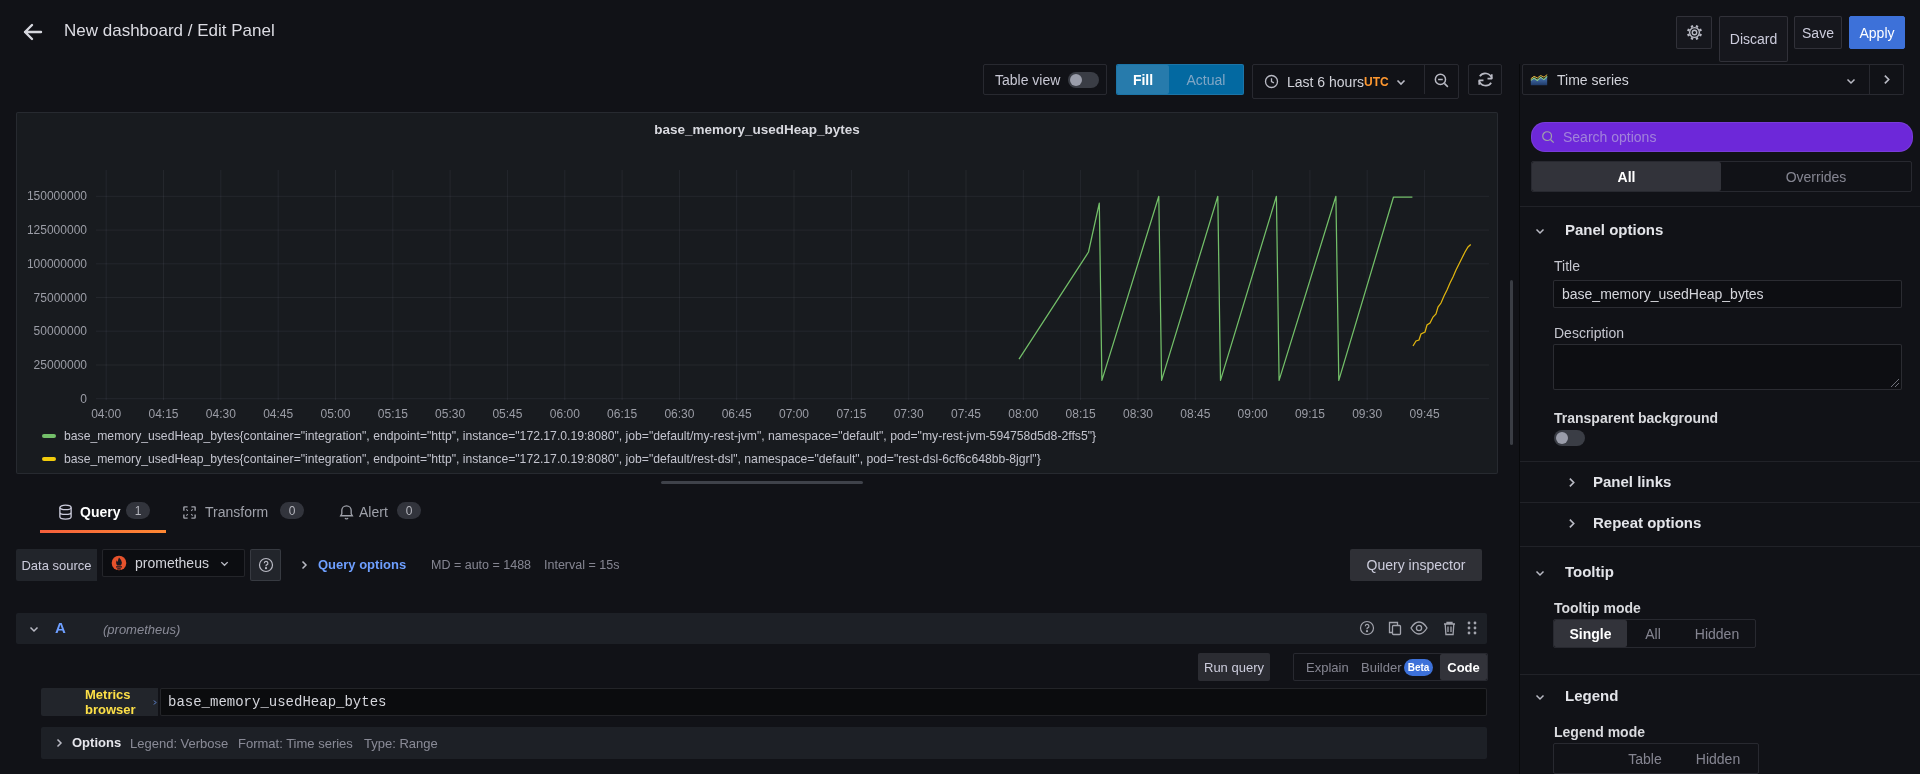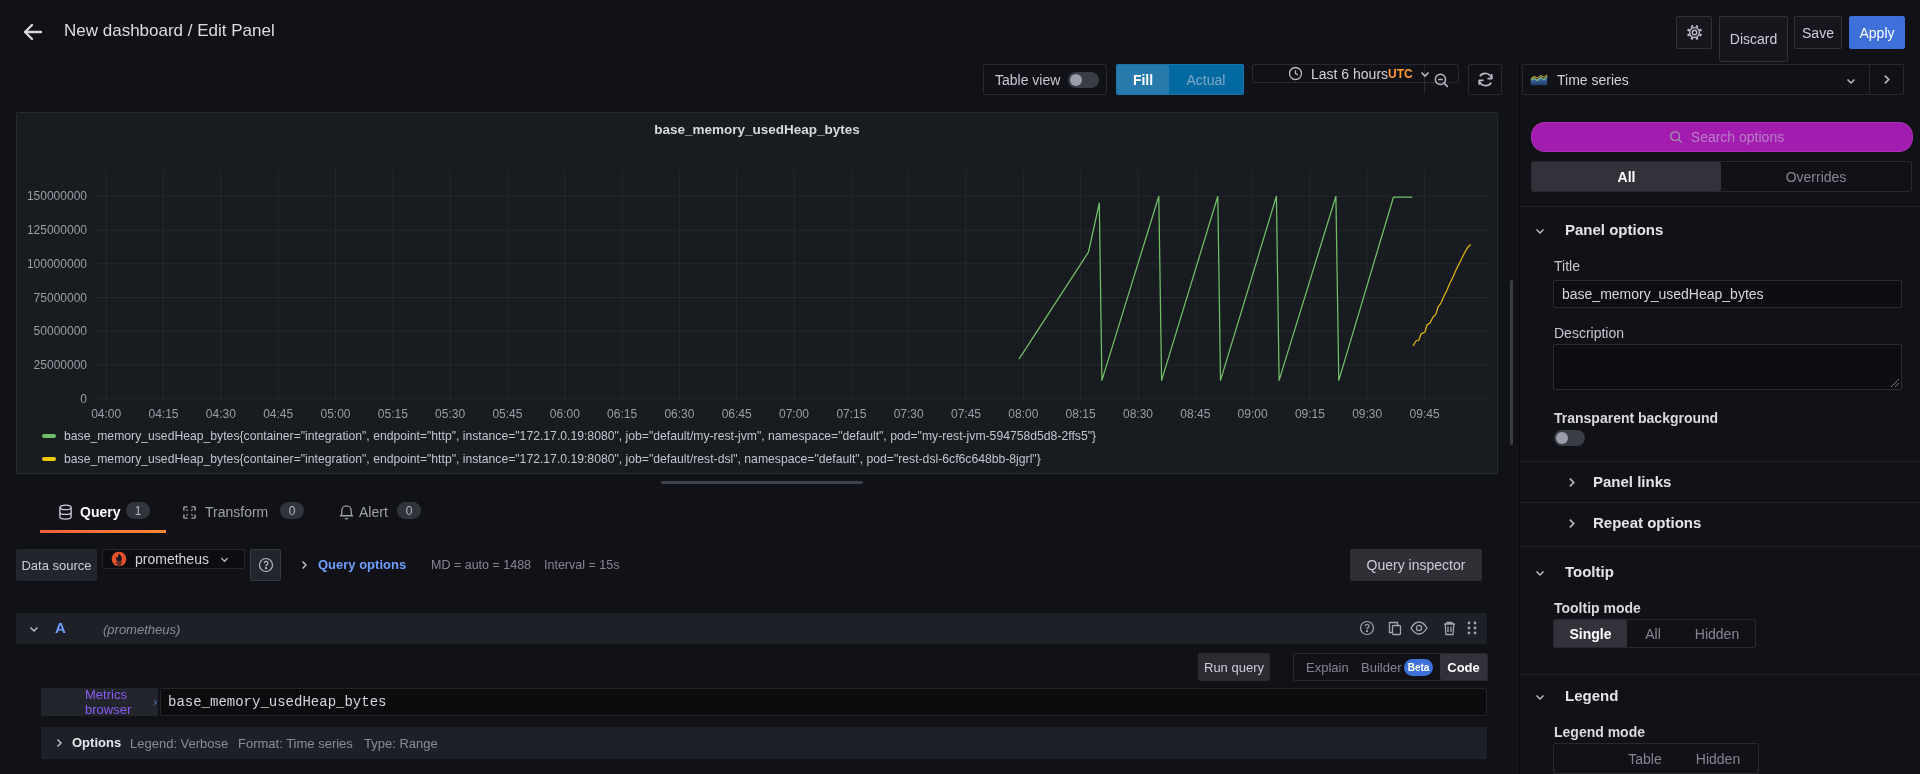--- a/index.html
+++ b/index.html
@@ -42,21 +42,21 @@
   <span class="abs" style="left:84px;top:7px;width:31px;height:16px;background:#3a3d45;border-radius:8px;">
     <span class="abs" style="left:2px;top:2px;width:12px;height:12px;background:#9a9daa;border-radius:50%;"></span>
   </span>
 </div>
 
 <div class="grp" style="left:1116px;top:64px;width:128px;height:31px;background:#0369a1;">
   <div class="seg-on" style="width:52px;height:29px;display:flex;align-items:center;justify-content:center;font-size:14px;">Fill</div>
   <div class="muted" style="flex:1;text-align:center;font-size:14px;">Actual</div>
 </div>
 
-<div class="grp" style="left:1252px;top:64px;width:207px;height:19px;padding-left:24px;">
+<div class="grp" style="left:1252px;top:64px;width:207px;height:35px;">
   <svg style="margin-left:11px;" width="15" height="15" viewBox="0 0 16 16" fill="none" stroke="#b9bac4" stroke-width="1.4">
     <circle cx="8" cy="8" r="6.4"></circle>
       <path d="M8 4.5 V8 l2.6 1.4"></path>
   </svg>
   <span style="margin-left:8px;font-size:14px;color:#d2d3da;">Last 6 hours</span>
   <span style="font-size:12px;font-weight:700;color:#ff9830;">UTC</span>
   <svg style="margin-left:6px;" width="12" height="12" viewBox="0 0 12 12" fill="none" stroke="#b9bac4" stroke-width="1.6">
       <path d="M2.5 4.5 L6 8 L9.5 4.5"></path>
     </svg>
   <span class="abs" style="left:171px;top:0;width:1px;height:29px;background:rgba(204,204,220,0.13);"></span>
@@ -178,21 +178,21 @@
     <path d="M6.5 14.8 a1.6 1.6 0 0 0 3 0"></path>
   </svg>
   <span class="abs" style="left:335px;top:7px;font-size:14px;color:#9fa1aa;">Alert</span>
   <span class="abs" style="left:373px;top:5px;width:24px;height:17px;border-radius:9px;background:#32343c;font-size:12px;color:#b4b5bd;display:flex;align-items:center;justify-content:center;">0</span>
 
   <div class="abs" style="left:16px;top:33px;width:126px;height:3px;background:linear-gradient(90deg,#f55f3c,#ff8833);"></div>
 </div>
 
 <div class="abs" style="left:16px;top:549px;width:1471px;height:32px;">
   <div class="abs" style="left:0;top:0;height:32px;width:81px;background:#22252b;display:flex;align-items:center;justify-content:center;font-size:13px;color:#ccccdc;border-radius:2px 0 0 2px;">Data source</div>
-  <div class="abs" style="left:86px;top:0;height:20px;width:143px;background:#0c0d11;border:1px solid rgba(204,204,220,0.13);border-radius:2px;display:flex;align-items:center;">
+  <div class="abs" style="left:86px;top:0;height:28px;width:143px;background:#0c0d11;border:1px solid rgba(204,204,220,0.13);border-radius:2px;display:flex;align-items:center;">
     <svg style="margin-left:8px;" width="16" height="16" viewBox="0 0 16 16">
       <circle cx="8" cy="8" r="7.3" fill="#e6522c"></circle>
       <path d="M8 2.4 Q10.9 5.2 10.9 7.6 Q10.9 9.5 9.7 10.4 L6.3 10.4 Q5.1 9.5 5.1 7.6 Q5.1 6.5 5.9 5.2 Q6.3 6.5 7 6.9 Q6.7 4.9 8 2.4 z" fill="#171922"></path>
       <rect x="5" y="11.2" width="6" height="1.4" fill="#171922" rx="0.4"></rect>
       <rect x="6.1" y="13.3" width="3.8" height="1.3" fill="#171922" rx="0.4"></rect>
     </svg>
     <span style="margin-left:8px;font-size:14px;color:#d2d3da;">prometheus</span>
     <svg style="margin-left:10px;" width="11" height="11" viewBox="0 0 12 12" fill="none" stroke="#b9bac4" stroke-width="1.5">
         <path d="M2.5 4.5 L6 8 L9.5 4.5"></path>
       </svg>
@@ -252,21 +252,21 @@
 <div class="abs" style="left:1198px;top:653px;width:72px;height:28px;background:rgba(204,204,220,0.14);border-radius:2px;display:flex;align-items:center;justify-content:center;font-size:13px;color:#ccccdc;">Run query</div>
 <div class="grp" style="left:1293px;top:653px;width:195px;height:28px;background:#111217;">
   <span class="abs muted" style="left:12px;top:6px;font-size:13px;">Explain</span>
   <span class="abs muted" style="left:67px;top:6px;font-size:13px;">Builder</span>
   <span class="abs" style="left:110px;top:5px;width:29px;height:17px;background:#3d71d9;color:#fff;font-size:10px;font-weight:700;border-radius:9px;display:flex;align-items:center;justify-content:center;">Beta</span>
   <div class="seg-on abs" style="right:0;top:0;width:47px;height:26px;display:flex;align-items:center;justify-content:center;font-size:13px;">Code</div>
 </div>
 
 <div class="abs" style="left:41px;top:688px;width:1446px;height:28px;display:flex;">
   <div style="width:117px;background:#22252b;border-radius:2px 0 0 2px;display:flex;align-items:center;justify-content:center;">
-    <span style="font-size:13px;font-weight:400;color:#8b5cf6;padding-left:44px;">Metrics browser</span>
+    <span style="font-size:13px;font-weight:700;color:#fde047;padding-left:44px;">Metrics browser</span>
     <svg style="margin-left:5px;" width="9" height="9" viewBox="0 0 10 10" fill="none" stroke="#6e9fff" stroke-width="1.5">
         <path d="M3.5 1.5 L7 5 L3.5 8.5"></path>
       </svg>
   </div>
   <div style="flex:1;margin-left:2px;background:#0b0c0e;border:1px solid rgba(204,204,220,0.13);border-radius:2px;display:flex;align-items:center;">
     <span style="margin-left:7px;font-family:'Liberation Mono',monospace;font-size:14px;color:#d5d6dc;">base_memory_usedHeap_bytes</span>
   </div>
 </div>
 
 <div class="abs" style="left:41px;top:727px;width:1446px;height:32px;background:#1d2026;border-radius:2px;">
@@ -299,21 +299,21 @@
     <svg class="abs" style="right:12px;top:10px;" width="12" height="12" viewBox="0 0 12 12" fill="none" stroke="#b9bac4" stroke-width="1.5">
         <path d="M2.5 4.5 L6 8 L9.5 4.5"></path>
       </svg>
   </div>
   <div class="abs" style="left:350px;top:0px;width:34px;height:31px;border:1px solid rgba(204,204,220,0.13);border-left:none;border-radius:0 2px 2px 0;display:flex;align-items:center;justify-content:center;">
     <svg width="11" height="11" viewBox="0 0 10 10" fill="none" stroke="#b9bac4" stroke-width="1.5">
         <path d="M3.5 1.5 L7 5 L3.5 8.5"></path>
       </svg>
   </div>
 
-  <div class="abs" style="left:11px;top:58px;width:382px;height:30px;border:1px solid rgba(204,204,220,0.13);border-radius:14px;background:#a21caf;display:flex;align-items:center;justify-content:center;">
+  <div class="abs" style="left:11px;top:58px;width:382px;height:30px;border:1px solid rgba(204,204,220,0.13);border-radius:14px;background:#6d28d9;display:flex;align-items:center;">
     <svg style="margin-left:9px;" width="14" height="14" viewBox="0 0 16 16" fill="none" stroke="#9fa1aa" stroke-width="1.4">
       <circle cx="7" cy="7" r="5"></circle>
         <path d="M10.8 10.8 L14.5 14.5"></path>
     </svg>
     <span style="margin-left:8px;font-size:14px;color:rgba(204,204,220,0.55);">Search options</span>
   </div>
 
   <div class="abs" style="left:11px;top:97px;width:381px;height:31px;border:1px solid rgba(204,204,220,0.13);border-radius:2px;display:flex;">
     <div class="seg-on" style="width:189px;height:29px;display:flex;align-items:center;justify-content:center;font-size:14px;">All</div>
     <div class="muted" style="flex:1;display:flex;align-items:center;justify-content:center;font-size:14px;">Overrides</div>

